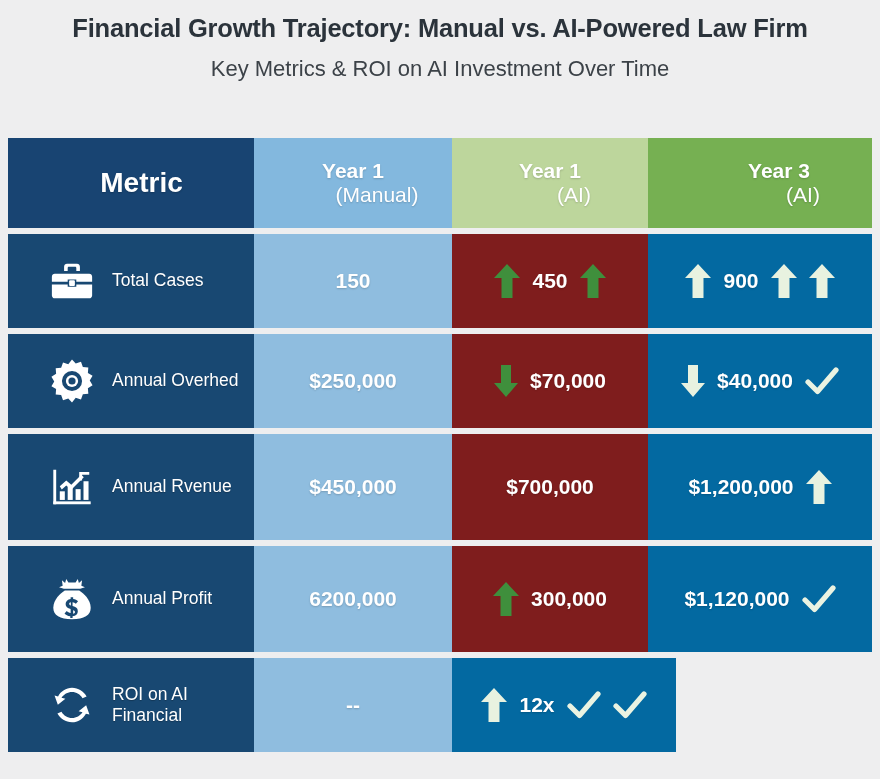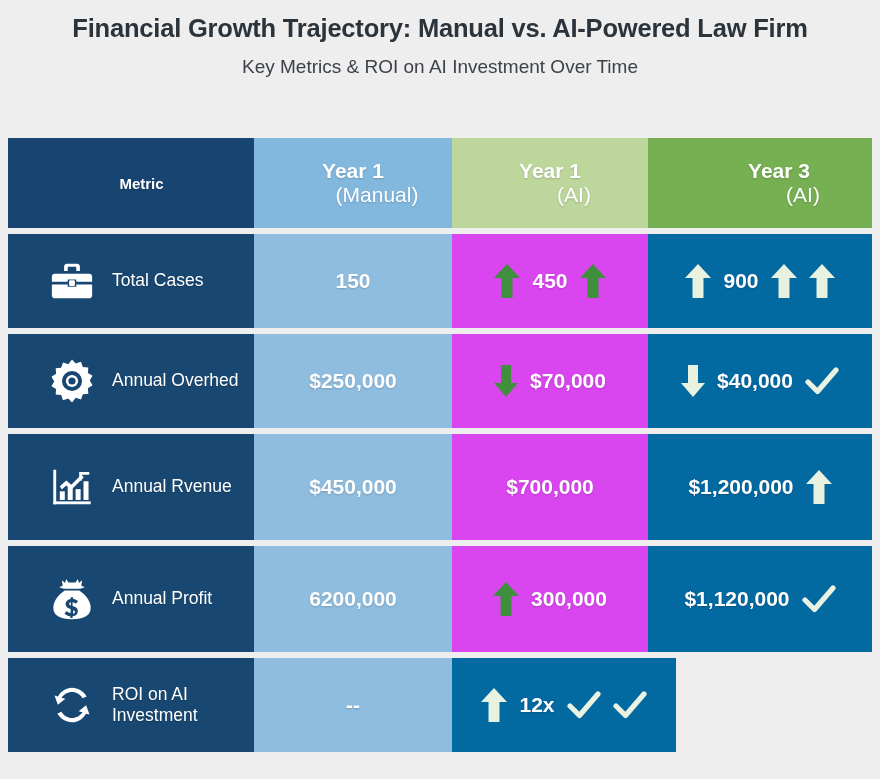--- a/index.html
+++ b/index.html
@@ -16,21 +16,21 @@
   .titlewrap{
     position:absolute;left:0;top:0;width:880px;height:130px;
     display:flex;flex-direction:column;align-items:center;justify-content:flex-start;
     padding-top:14px;box-sizing:border-box;
   }
   .title{
     font-size:25.5px;font-weight:bold;color:#2b333b;
     letter-spacing:-0.2px;white-space:nowrap;
   }
   .subtitle{
-    font-size:19px;color:#3c4248;margin-top:13px;white-space:nowrap;
+    font-size:22px;color:#3c4248;margin-top:13px;white-space:nowrap;
   }
 
   
   .table{
     position:absolute;left:8px;top:138px;width:864px;
   }
   .row{display:flex;width:100%;margin-bottom:6px;}
   .row:last-child{margin-bottom:0;}
 
   .cell{
@@ -39,35 +39,35 @@
     color:#ffffff;
   }
   .c-metric{width:246px;}
   .c-m1{width:198px;}
   .c-ai1{width:196px;}
   .c-ai3{width:224px;}
 
   
   .bg-navy{background:#184872;}
   .bg-blue{background:#8fbddf;}
-  .bg-lgreen{background:#d946ef;align-items:flex-end;}
+  .bg-lgreen{background:#7f1d1d;align-items:flex-end;}
   .bg-green{background:#0369a1;}
 
   
   .hrow .cell{height:90px;}
   .hrow .c-metric{background:#184472;}
   .hrow .c-m1{background:#83b8de;}
   .hrow .c-ai1{background:#bdd69c;}
   .hrow .c-ai3{background:#76b052;padding-left:38px;}
   .hlabel{
     font-size:21px;font-weight:bold;line-height:1.12;text-align:center;
     text-shadow:0 1px 2px rgba(0,0,0,.18);
   }
   .hlabel .sub{display:block;font-weight:normal;margin-left:48px;}
-  .hmetric{font-size:15px;font-weight:bold;text-shadow:0 1px 2px rgba(0,0,0,.2);margin-left:21px;}
+  .hmetric{font-size:28px;font-weight:bold;text-shadow:0 1px 2px rgba(0,0,0,.2);margin-left:21px;}
 
   
   .drow .cell{height:94px;}
   .drow.tall .cell{height:106px;}
 
   .metricinner{
     display:flex;align-items:center;justify-content:flex-start;
     width:100%;height:100%;padding-left:40px;box-sizing:border-box;gap:16px;
   }
   .icon{width:48px;height:48px;flex:0 0 48px;display:flex;align-items:center;justify-content:center;}
@@ -310,21 +310,21 @@
         </div>
         <div class="row drow">
           <div class="cell c-metric bg-navy">
             <div class="metricinner">
               <span class="icon">
     <svg viewBox="0 0 64 64" aria-hidden="true">
       <path fill="#ffffff" d="M32 8c8.8 0 16.4 4.9 20.3 12.1l-5.7 2.6C43.6 17.3 38.2 14 32 14c-6.1 0-11.5 3.2-14.6 8l5.4 1.2-10.5 8.3-4.6-12.8 4.9 1.3C16.5 12.9 23.7 8 32 8z"></path>
       <path fill="#ffffff" d="M32 56c-8.8 0-16.4-4.9-20.3-12.1l5.7-2.6C20.4 46.7 25.8 50 32 50c6.1 0 11.5-3.2 14.6-8l-5.4-1.2 10.5-8.3 4.6 12.8-4.9-1.3C47.5 51.1 40.3 56 32 56z"></path>
     </svg>
   </span>
-              <span class="metriclabel">ROI on AI Investment</span>
+              <span class="metriclabel">ROI on AI Financial</span>
             </div>
           </div>
           <div class="cell c-m1 bg-blue">
             <div class="valinner">
               <span class="val">--</span>
             </div>
           </div>
           <div class="cell c-ai3 bg-green">
             <div class="valinner">
               <span class="glyph">

